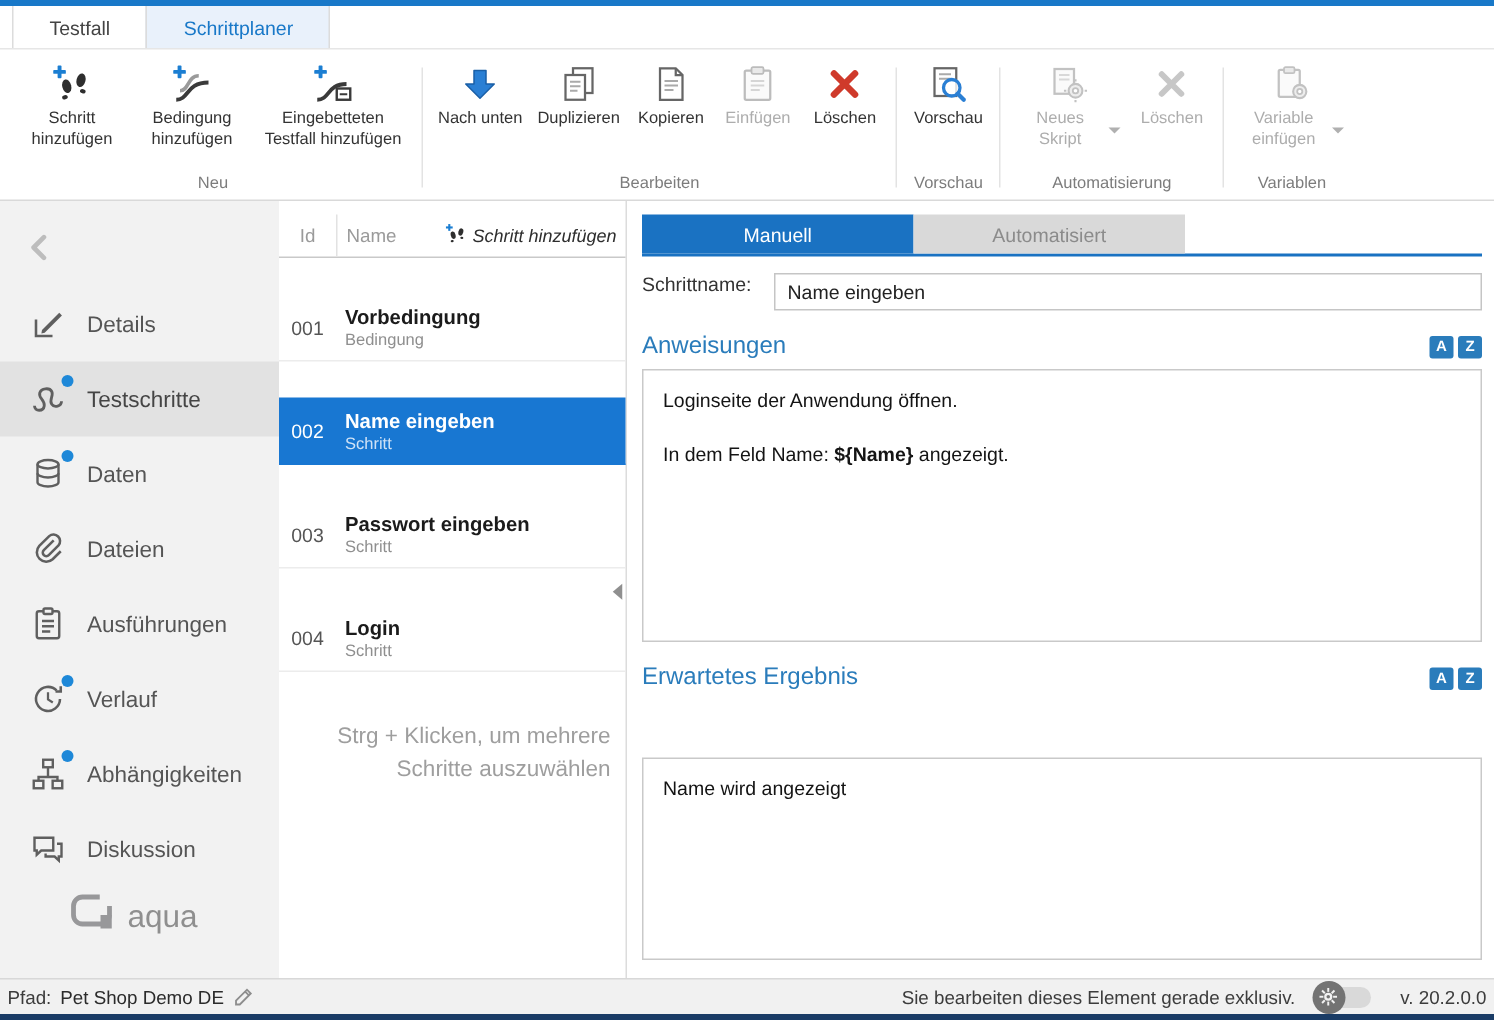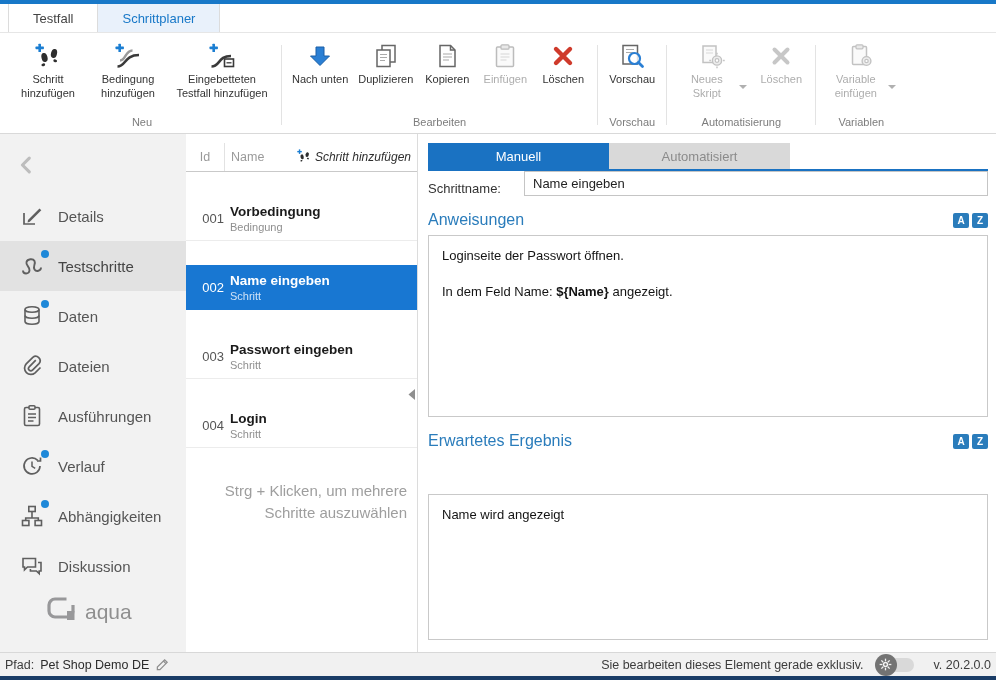--- a/index.html
+++ b/index.html
@@ -40,37 +40,37 @@
   .badge-dot { position:absolute; top:-4px; right:-5px; width:8px; height:8px; border-radius:50%; background:#1e88d8; }
   .side-logo { margin-top:auto; display:flex; align-items:center; gap:9px; padding:0 0 24px 46px; color:#8f8f8f; font-size:21px; }
 
   
   .steps { width:232px; flex:0 0 232px; border-right:1px solid #dcdcdc; display:flex; flex-direction:column; position:relative; padding-top:9px; background:#fff;gap:24px; }
   .steps-header { height:29px; display:flex; align-items:center; border-bottom:1px solid #c9c9c9; font-size:12.5px; color:#9a9a9a; padding-right:6px; flex:0 0 auto; }
   .col-id { width:38px; text-align:center; }
   .col-name { padding-left:6px; border-left:1px solid #e2e2e2; height:100%; display:flex; align-items:center; }
   .add-step { margin-left:auto; display:flex; align-items:center; gap:4px; font-size:12px; font-style:italic; color:#2e2e2e; cursor:pointer; }
   .step-row { display:flex; align-items:center; min-height:45px; border-bottom:1px solid #ececec; cursor:pointer; }
-  .step-id { width:38px; text-align:right; font-size:13px; color:#555; flex:0 0 38px; }
+  .step-id { width:38px; text-align:center; font-size:13px; color:#555; flex:0 0 38px; }
   .step-main { flex:1; padding:6px 4px 6px 6px; }
   .step-name { font-size:13.5px; color:#1b1b1b; font-weight:bold; }
   .step-type { font-size:11px; color:#8f8f8f; margin-top:2px; }
   .step-row.selected { background:#1877d2; border-color:#1877d2; }
   .step-row.selected .step-id, .step-row.selected .step-name { color:#fff; }
   .step-row.selected .step-type { color:#cfe2f6; }
   .steps-hint { font-size:15px; color:#9e9e9e; text-align:right; padding:8px 10px 0 30px; line-height:1.45; }
   .collapse-handle { position:absolute; right:2px; top:255px; cursor:pointer; line-height:0; }
 
   
   .editor { flex:1; display:flex; flex-direction:column; padding:9px 8px 0 10px; background:#fff; overflow:hidden; }
   .etabs { display:flex; border-bottom:2px solid #1a72c2; flex:0 0 auto; }
   .etab { width:181px; height:26px; display:flex; align-items:center; justify-content:center; font-size:13px; cursor:pointer; }
   .etab.active { background:#1a72c2; color:#fff; }
   .etab.inactive { background:#d9d9d9; color:#8b8b8b; }
-  .namerow { display:flex; align-items:flex-end; gap:18px; flex:0 0 auto; }
+  .namerow { display:flex; align-items:flex-start; margin-top:11px; gap:10px; flex:0 0 auto; }
   .namerow label { font-size:13px; color:#333; flex:0 0 78px; }
   .namerow input { flex:1; height:25px; border:1px solid #c5c5c5; padding:0 8px; font-size:13px; font-family:inherit; color:#222; outline:none; background:#fff; }
   .sechead { display:flex; align-items:center; justify-content:space-between; margin-top:15px; flex:0 0 auto; }
   .sectitle { font-size:16px; color:#2a7cbb; }
   .azicons { display:flex; gap:3px; }
   .azbox { width:16px; height:15px; background:#2a7cbb; color:#fff; font-size:10px; font-weight:bold; display:flex; align-items:center; justify-content:center; border-radius:2px; cursor:pointer; }
   .textbox { border:1px solid #c9c9c9; margin-top:6px; padding:11px 13px; font-size:13px; color:#141414; background:#fff; line-height:1.35; }
   .textbox.instructions { height:182px; flex:0 0 auto; }
   .textbox.result { flex:1; margin-bottom:12px;margin-top:44px; }
   .textbox p { margin:0 0 18px 0; }
@@ -457,21 +457,21 @@
       </div>
 
       <div class="sechead">
         <span class="sectitle">Anweisungen</span>
         <span class="azicons">
           <span class="azbox">A</span>
           <span class="azbox">Z</span>
         </span>
       </div>
       <div class="textbox instructions">
-        <p><span>Loginseite der Passwort öffnen.</span></p>
+        <p><span>Loginseite der Anwendung öffnen.</span></p>
         <p><span>In dem Feld Name: </span><strong>${Name}</strong><span> angezeigt.</span></p>
       </div>
 
       <div class="sechead">
         <span class="sectitle">Erwartetes Ergebnis</span>
         <span class="azicons">
           <span class="azbox">A</span>
           <span class="azbox">Z</span>
         </span>
       </div>

